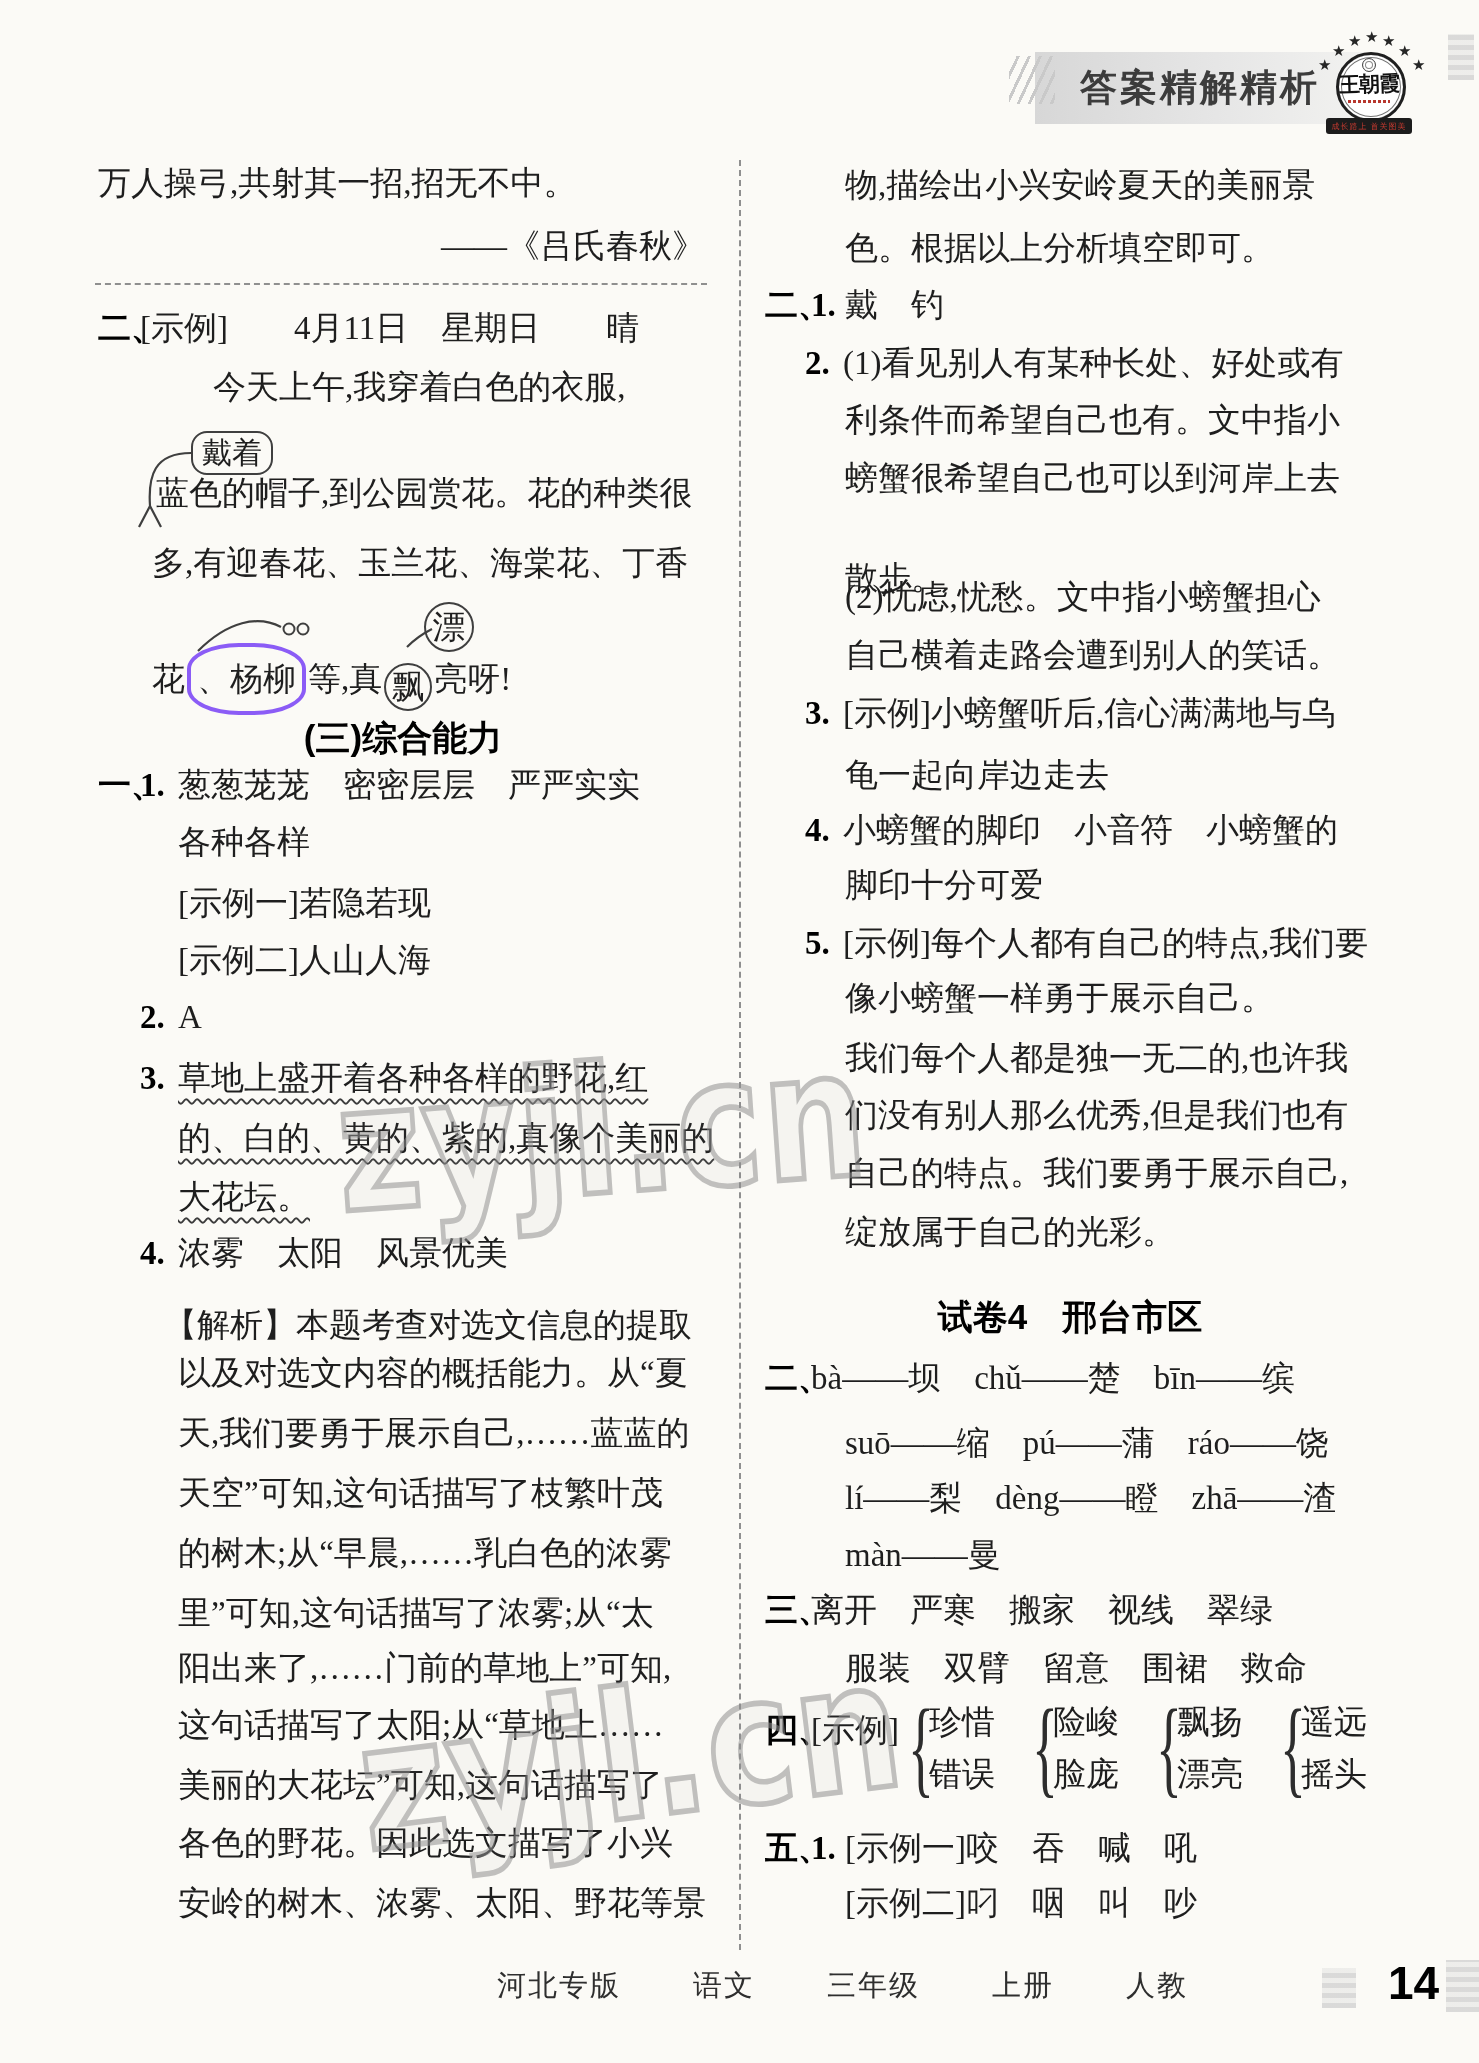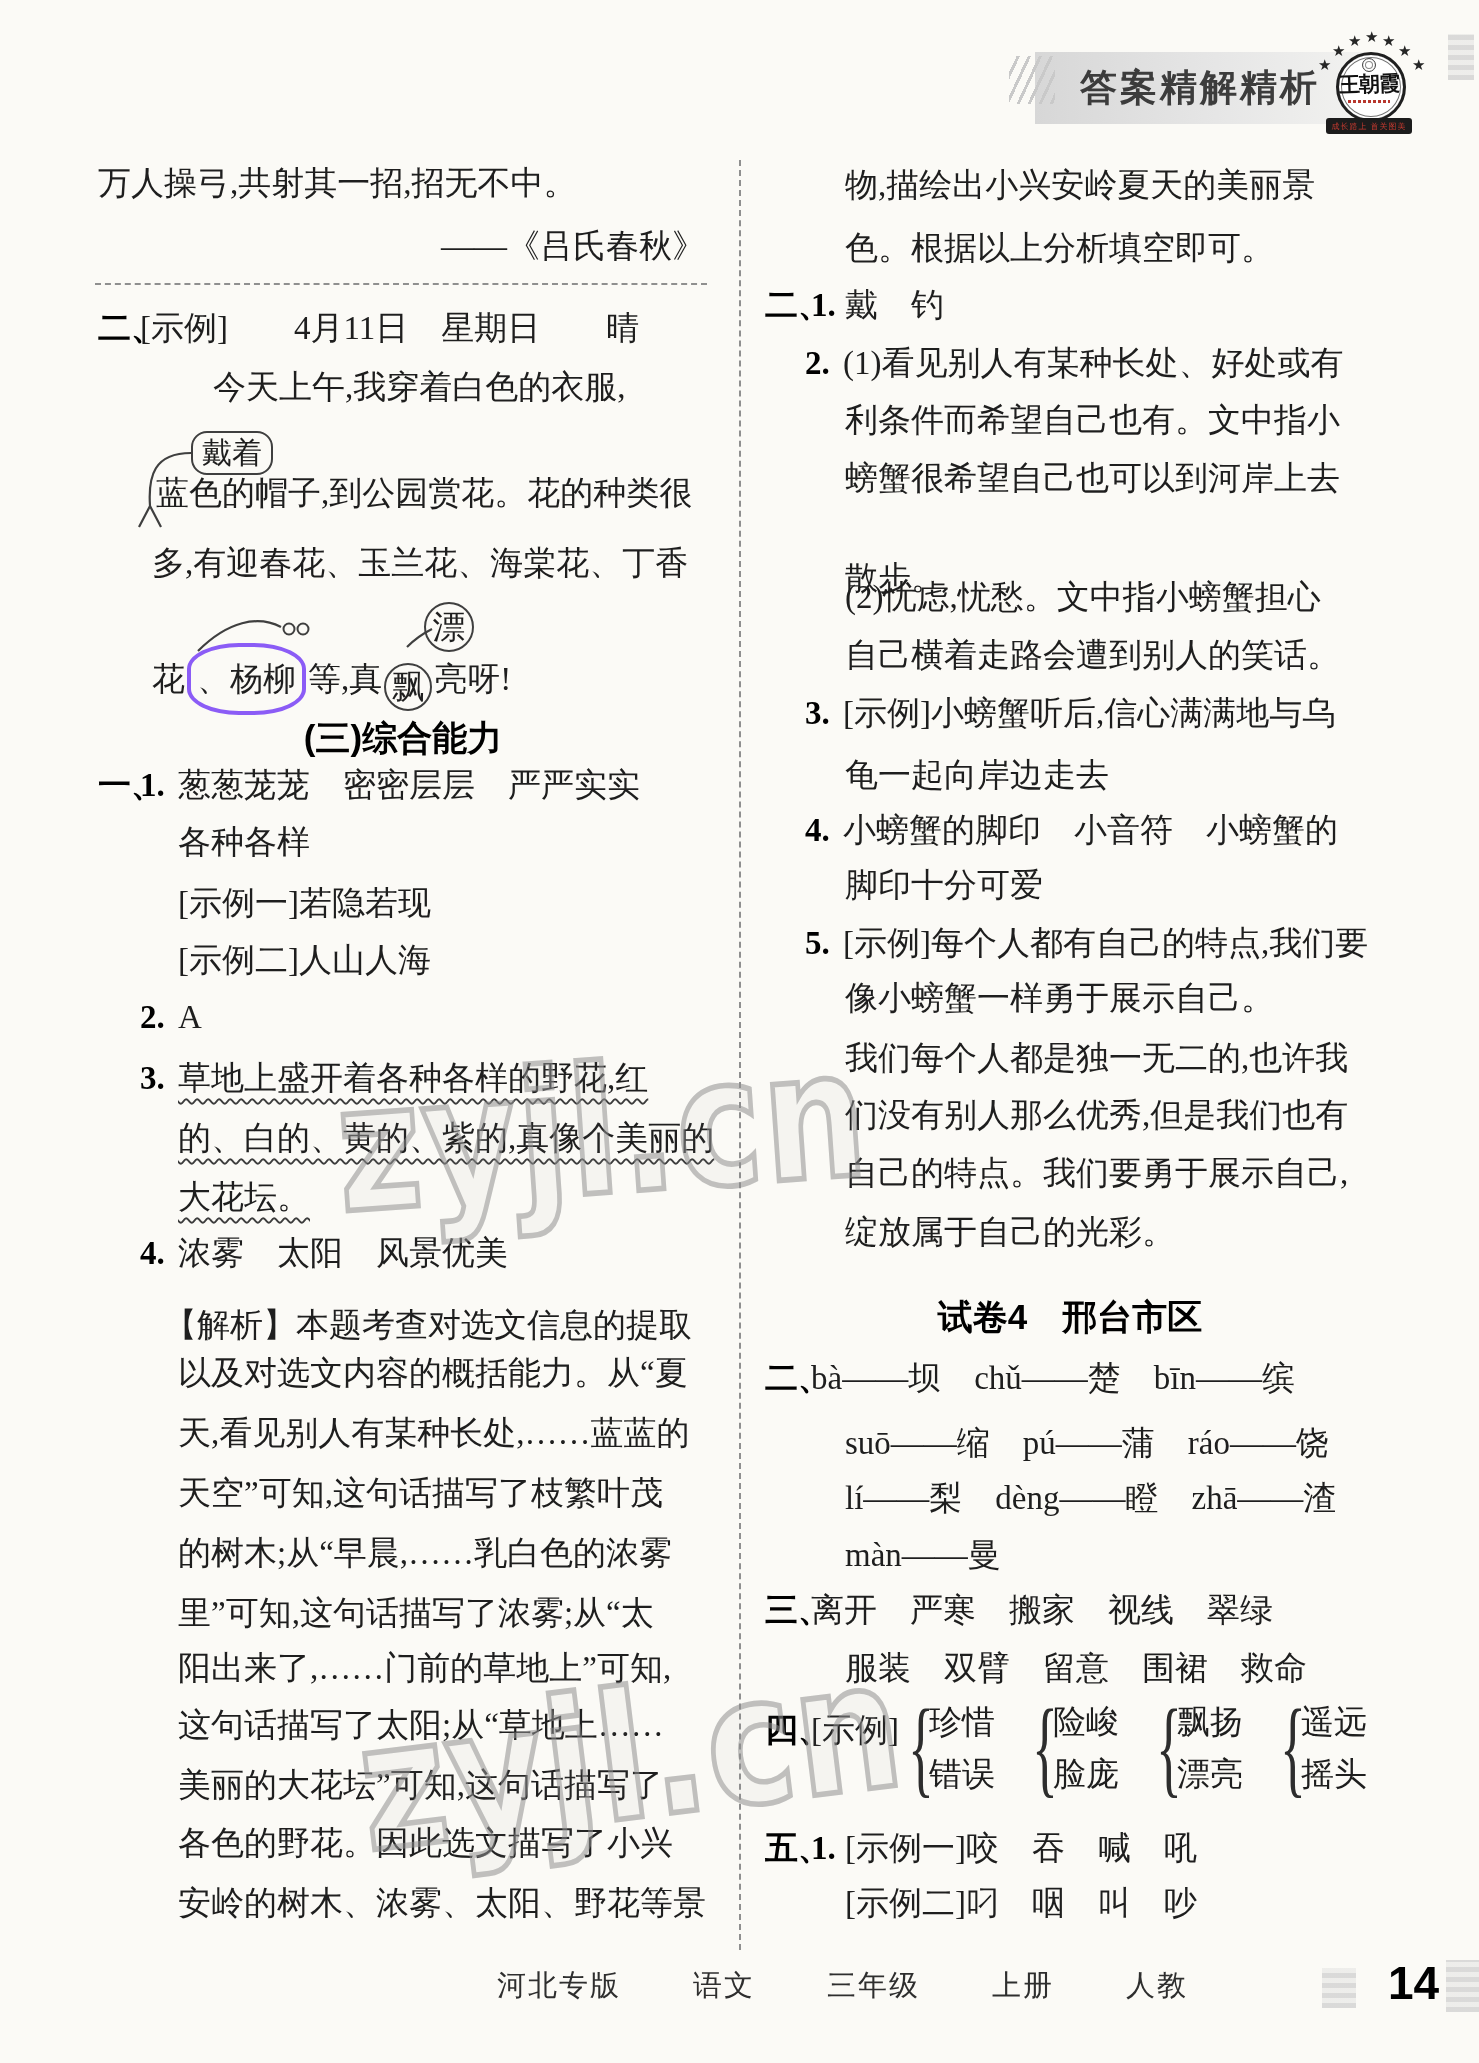--- a/index.html
+++ b/index.html
@@ -151,21 +151,21 @@
     <span class="num">3.</span><span class="wavy">草地上盛开着各种各样的野花,红</span>
   </div>
   <div class="ln" style="left:178px;top:1118px;"><span class="wavy">的、白的、黄的、紫的,真像个美丽的</span></div>
   <div class="ln" style="left:178px;top:1177px;"><span class="wavy">大花坛。</span></div>
   <div class="ln" style="left:140px;top:1233px;">
     <span class="num">4.</span><span>浓雾　太阳　风景优美</span>
   </div>
 
   <div class="ln" style="left:164px;top:1305px;"><span>【解析】本题考查对选文信息的提取</span></div>
   <div class="ln" style="left:178px;top:1353px;"><span>以及对选文内容的概括能力。从“夏</span></div>
-  <div class="ln" style="left:178px;top:1413px;"><span>天,看见别人有某种长处,……蓝蓝的</span></div>
+  <div class="ln" style="left:178px;top:1413px;"><span>天,我们要勇于展示自己,……蓝蓝的</span></div>
   <div class="ln" style="left:178px;top:1473px;"><span>天空”可知,这句话描写了枝繁叶茂</span></div>
   <div class="ln" style="left:178px;top:1533px;"><span>的树木;从“早晨,……乳白色的浓雾</span></div>
   <div class="ln" style="left:178px;top:1593px;"><span>里”可知,这句话描写了浓雾;从“太</span></div>
   <div class="ln" style="left:178px;top:1648px;"><span>阳出来了,……门前的草地上”可知,</span></div>
   <div class="ln" style="left:178px;top:1705px;"><span>这句话描写了太阳;从“草地上……</span></div>
   <div class="ln" style="left:178px;top:1765px;"><span>美丽的大花坛”可知,这句话描写了</span></div>
   <div class="ln" style="left:178px;top:1823px;"><span>各色的野花。因此选文描写了小兴</span></div>
   <div class="ln" style="left:178px;top:1883px;"><span>安岭的树木、浓雾、太阳、野花等景</span></div>
 
   <div class="ln" style="left:845px;top:165px;"><span>物,描绘出小兴安岭夏天的美丽景</span></div>

